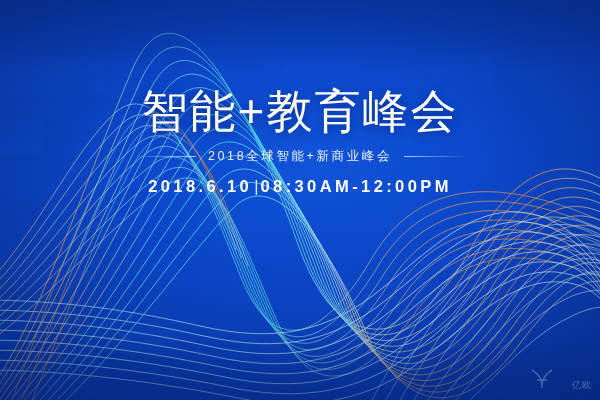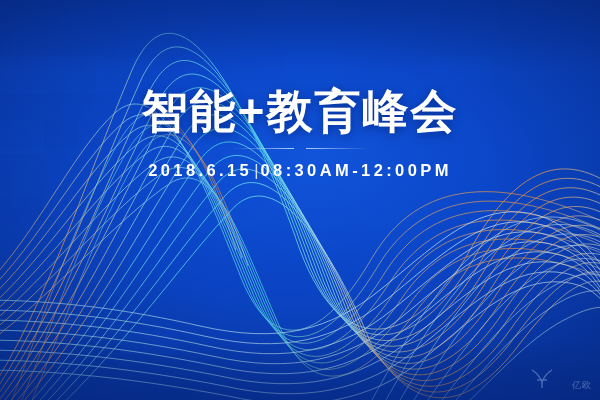--- a/index.html
+++ b/index.html
@@ -42,21 +42,21 @@
   .waves svg{display:block;width:600px;height:400px;}
   
   .content{
     position:absolute;left:0;right:0;top:0;
     text-align:center;
     color:#ffffff;
   }
   .title{
     margin-top:88px;
     font-size:46px;
-    font-weight:bold;
+    font-weight:normal;
     letter-spacing:2px;
     line-height:1;
     color:#ffffff;
     text-shadow:0 2px 10px rgba(2,24,90,.55);
   }
   .subrow{
     margin-top:14px;
     display:flex;align-items:center;justify-content:center;gap:12px;
   }
   .rule{
@@ -231,25 +231,26 @@
   <div class="topfade"></div>
   <div class="botfade"></div>
   <div class="vignette"></div>
 
   <div class="content">
 
     <div class="title">智能+教育峰会</div>
 
     <div class="subrow">
       <span class="rule"></span>
+      <span class="subtitle">2018全球智能+新商业峰会</span>
       <span class="rule r"></span>
     </div>
 
     <div class="datetime">
-      <span>2018.6.15</span><span class="sep">|</span><span>08:30AM-12:00PM</span>
+      <span>2018.6.10</span><span class="sep">|</span><span>08:30AM-12:00PM</span>
     </div>
 
   </div>
 
   <div class="watermark">
     <span class="mark">
       <svg width="26" height="24" viewBox="0 0 26 24" fill="none" stroke="currentColor" stroke-width="1.4">
         <path d="M3 4 C 8 7, 11 11, 13 16 C 15 11, 18 7, 23 4"></path>
         <path d="M13 16 L 13 22"></path>
         <path d="M8 14 L 18 14"></path>

